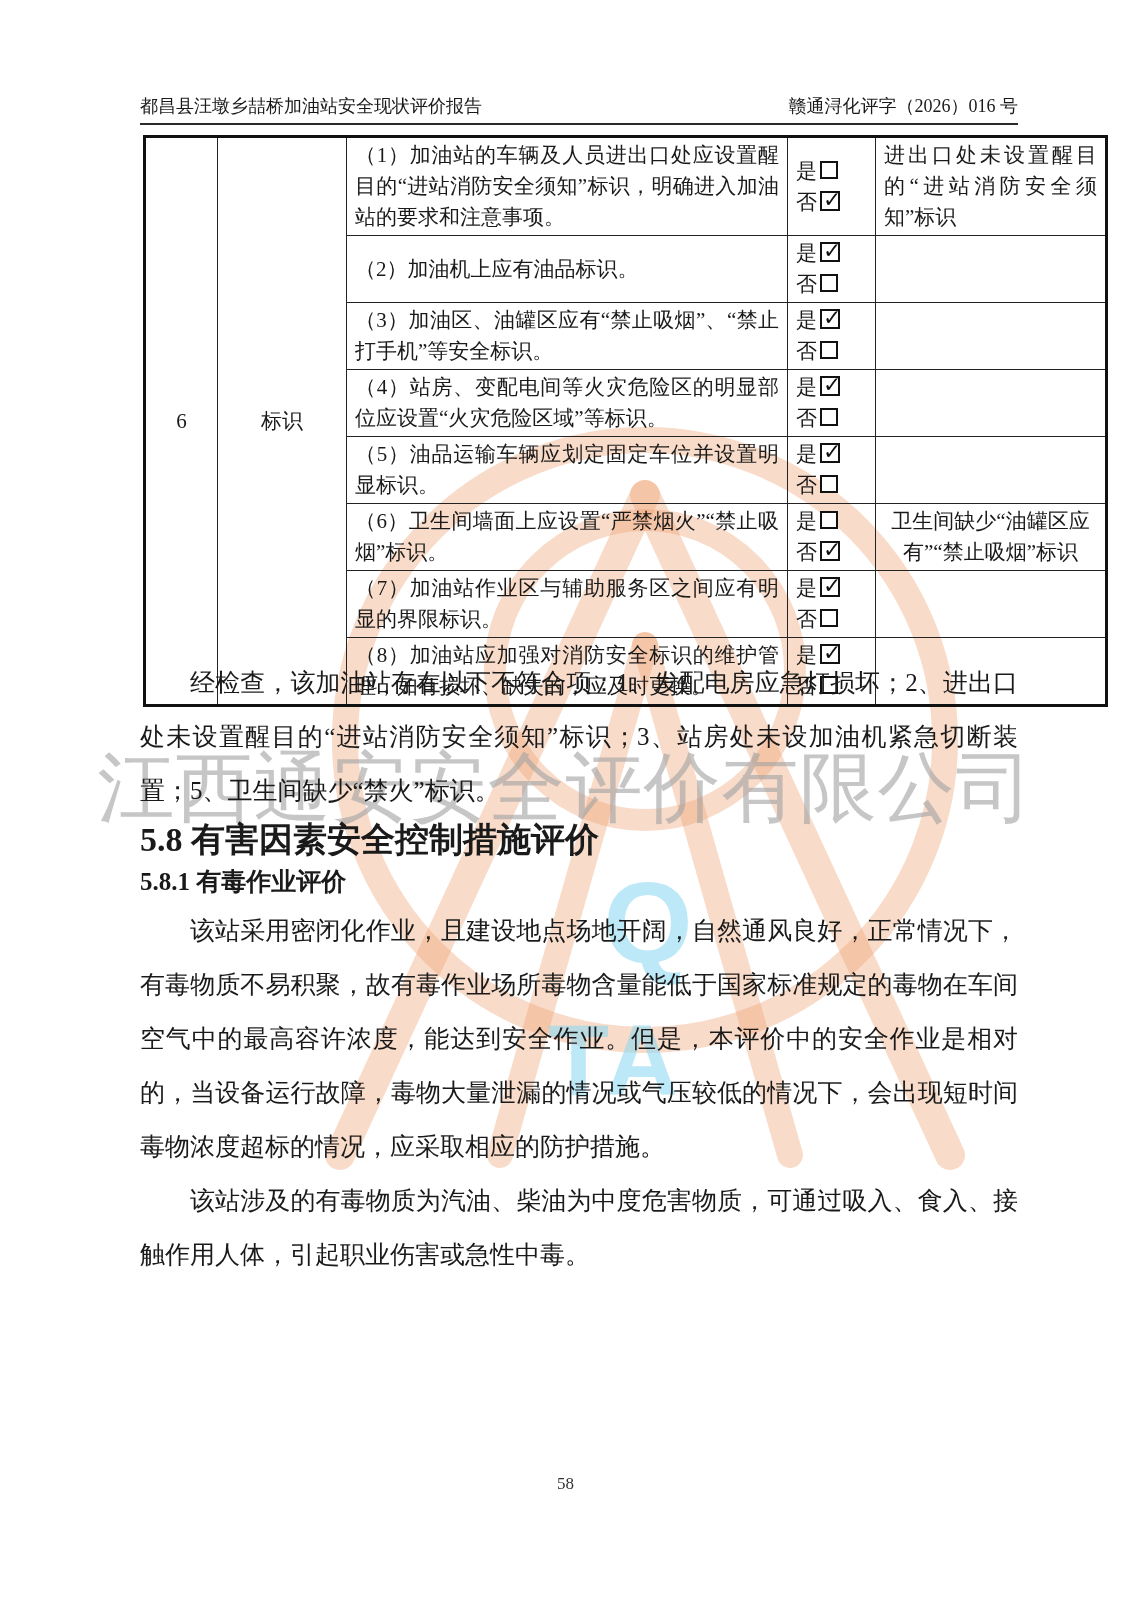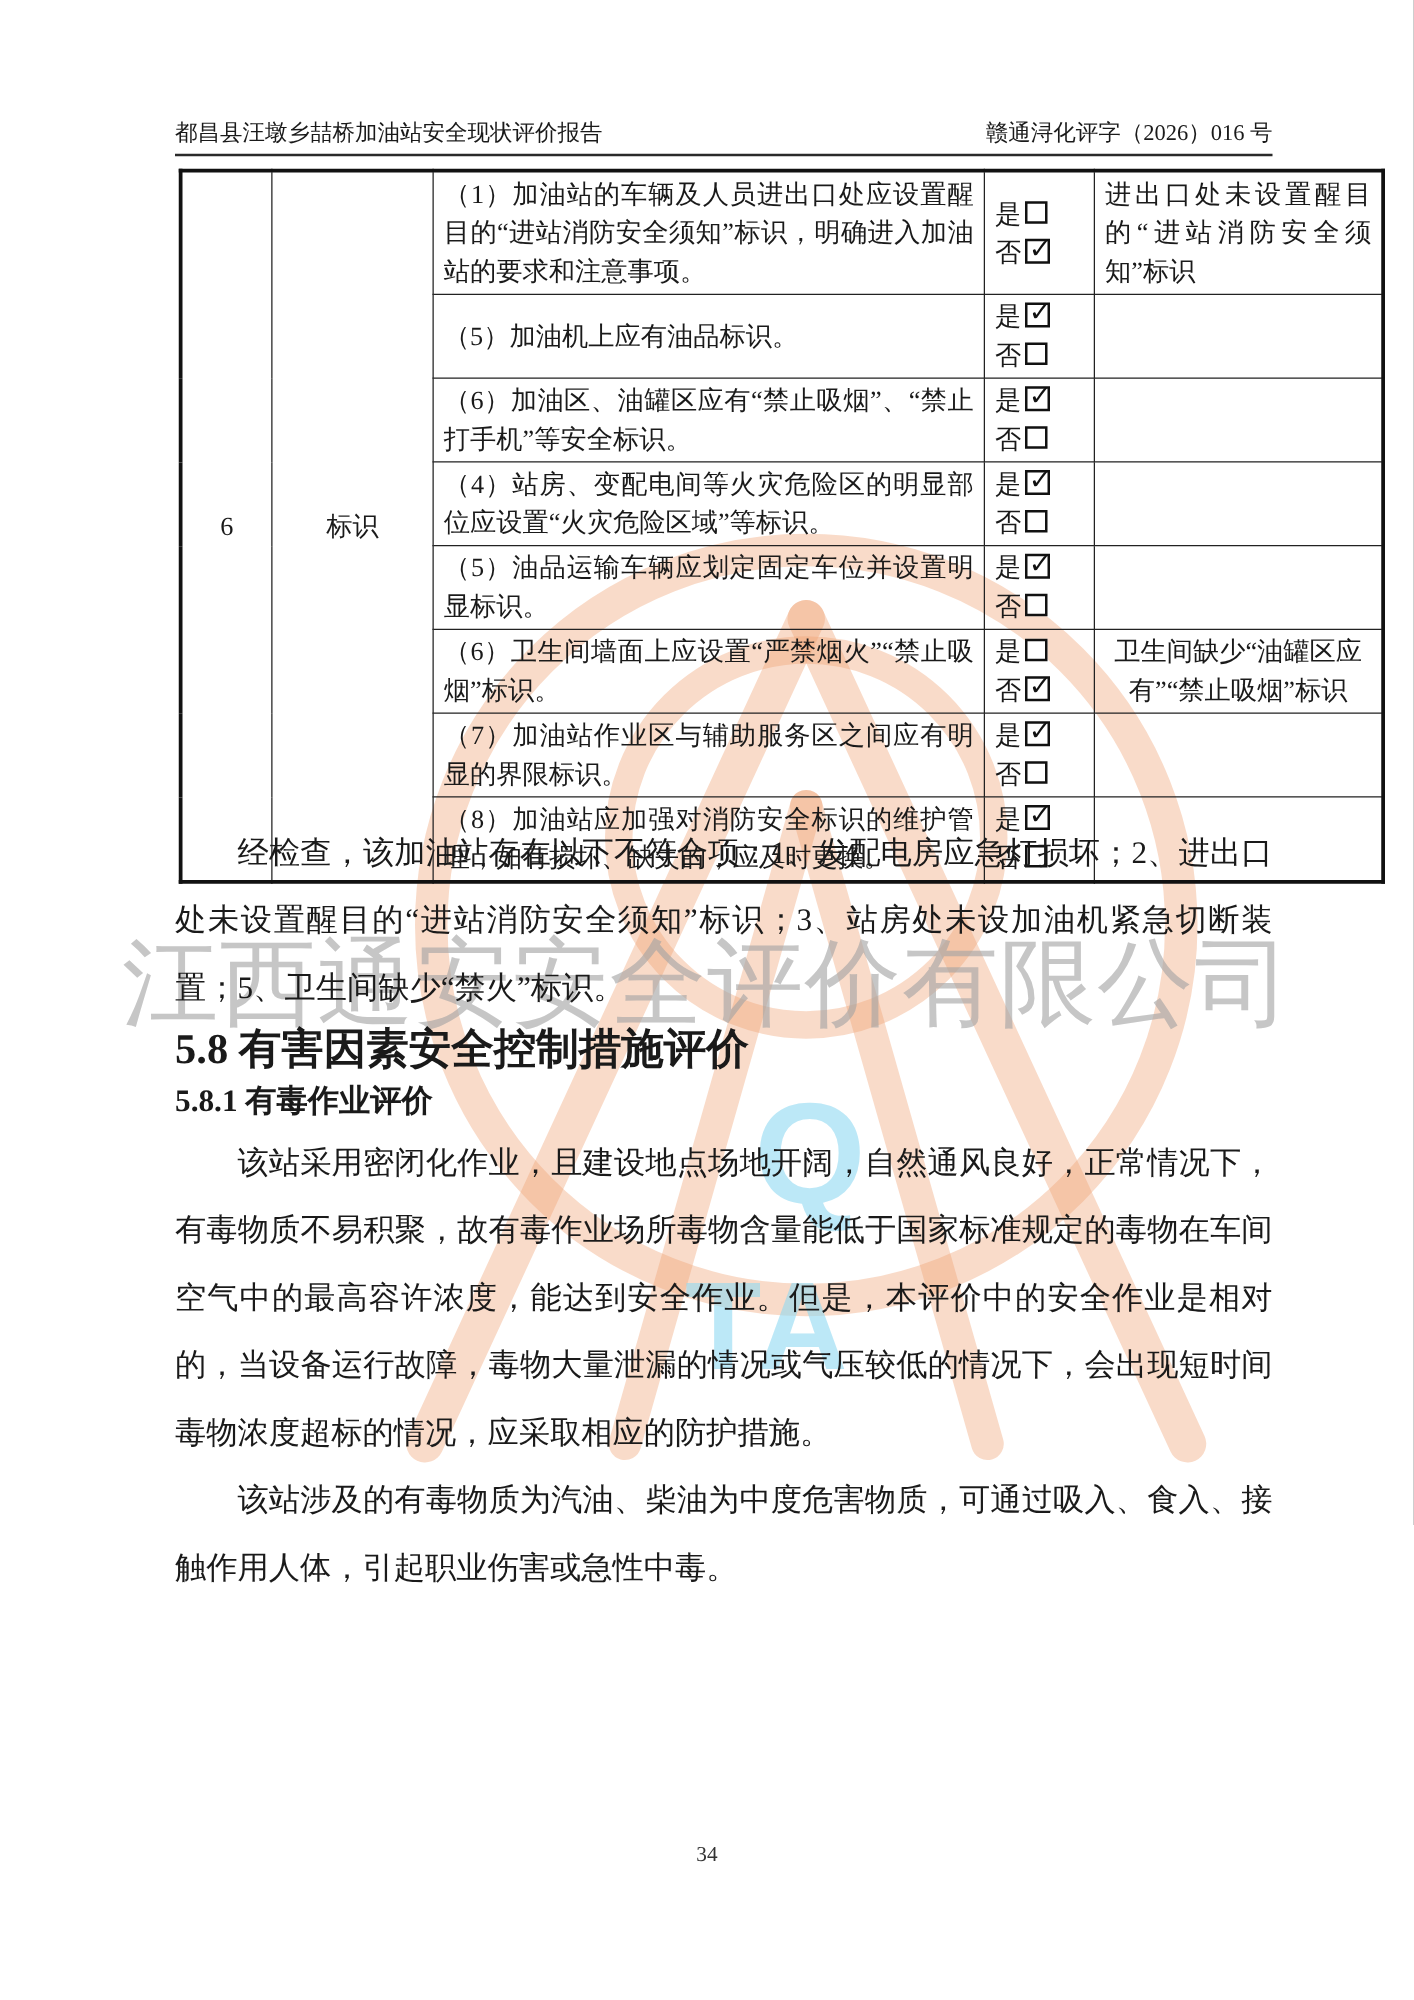--- a/index.html
+++ b/index.html
@@ -107,29 +107,29 @@
         <td class="c-no" rowspan="8">6</td>
         <td class="c-cat" rowspan="8">标识</td>
         <td class="c-item">（1）加油站的车辆及人员进出口处应设置醒目的“进站消防安全须知”标识，明确进入加油站的要求和注意事项。</td>
         <td class="c-yn">
           <div class="ynl"><span>是</span><span class="cbox"></span></div>
           <div class="ynl"><span>否</span><span class="cbox checked"></span></div>
         </td>
         <td class="c-rem">进出口处未设置醒目的“进站消防安全须知”标识</td>
       </tr>
       <tr style="height:57px;">
-        <td class="c-item">（5）加油机上应有油品标识。</td>
+        <td class="c-item">（2）加油机上应有油品标识。</td>
         <td class="c-yn">
           <div class="ynl"><span>是</span><span class="cbox checked"></span></div>
           <div class="ynl"><span>否</span><span class="cbox"></span></div>
         </td>
         <td class="c-rem"></td>
       </tr>
       <tr style="height:62px;">
-        <td class="c-item">（6）加油区、油罐区应有“禁止吸烟”、“禁止打手机”等安全标识。</td>
+        <td class="c-item">（3）加油区、油罐区应有“禁止吸烟”、“禁止打手机”等安全标识。</td>
         <td class="c-yn">
           <div class="ynl"><span>是</span><span class="cbox checked"></span></div>
           <div class="ynl"><span>否</span><span class="cbox"></span></div>
         </td>
         <td class="c-rem"></td>
       </tr>
       <tr style="height:64px;">
         <td class="c-item">（4）站房、变配电间等火灾危险区的明显部位应设置“火灾危险区域”等标识。</td>
         <td class="c-yn">
           <div class="ynl"><span>是</span><span class="cbox checked"></span></div>
@@ -173,16 +173,16 @@
       </table>
 
     <div class="bodytxt">
       <p>经检查，该加油站存在以下不符合项：1、发配电房应急灯损坏；2、进出口处未设置醒目的“进站消防安全须知”标识；3、站房处未设加油机紧急切断装置；5、卫生间缺少“禁火”标识。</p>
       <h2>5.8 有害因素安全控制措施评价</h2>
       <h3>5.8.1 有毒作业评价</h3>
       <p>该站采用密闭化作业，且建设地点场地开阔，自然通风良好，正常情况下，有毒物质不易积聚，故有毒作业场所毒物含量能低于国家标准规定的毒物在车间空气中的最高容许浓度，能达到安全作业。但是，本评价中的安全作业是相对的，当设备运行故障，毒物大量泄漏的情况或气压较低的情况下，会出现短时间毒物浓度超标的情况，应采取相应的防护措施。</p>
       <p>该站涉及的有毒物质为汽油、柴油为中度危害物质，可通过吸入、食入、接触作用人体，引起职业伤害或急性中毒。</p>
     </div>
 
-    <div class="pgnum">34</div>
+    <div class="pgnum">58</div>
 
   </div>
 </div>
 
 </body></html>

